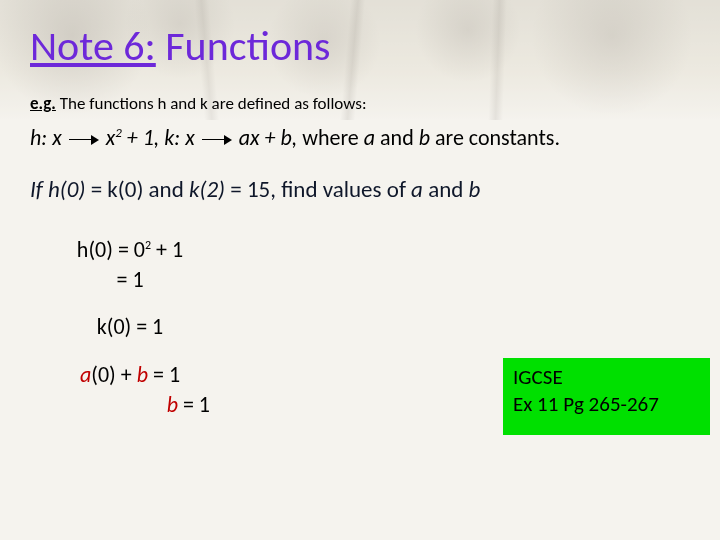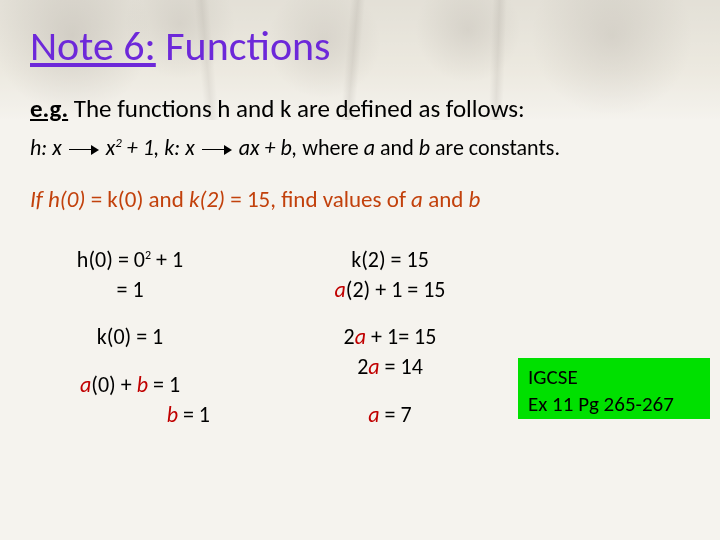--- a/index.html
+++ b/index.html
@@ -38,21 +38,21 @@
     padding: 20px 30px;
   }
   .title {
     font-size: 42px;
     font-weight: 400;
     color: #6d28d9;
     margin-bottom: 22px;
   }
   .title .u { text-decoration: underline; }
   .eg-line {
-    font-size: 25px;
+    font-size: 17px;
     color: #000;
     margin-bottom: 10px;
   }
   .eg-line .eg { text-decoration: underline; font-weight: bold; }
   .def-line {
     font-size: 22px;
     color: #000;
     margin-bottom: 24px;
     font-style: italic;
   }
@@ -77,21 +77,21 @@
     content: "";
     position: absolute;
     right: 0; top: 0;
     width: 0; height: 0;
     border-left: 8px solid #000;
     border-top: 5px solid transparent;
     border-bottom: 5px solid transparent;
   }
   .problem {
     font-size: 23px;
-    color: #c2410c;
+    color: #0f172a;
     font-style: italic;
     margin-bottom: 32px;
   }
   .problem .nit { font-style: normal; }
   .columns {
     display: flex;
     gap: 20px;
   }
   .col {
     font-size: 22px;
@@ -105,24 +105,24 @@
   .col .red { color: #c00000; }
   .col .it { font-style: italic; }
   .col .block { margin-bottom: 18px; }
   .col .left { text-align: center; }
   .badge {
     position: absolute;
     right: 10px;
     top: 358px;
     background: #00e000;
     color: #000;
-    padding: 6px 12px 0 10px;
+    padding: 6px 12px 16px 10px;
     font-size: 21px;
     line-height: 1.3;
-    width: 192px;
+    width: 207px;
   }
 </style>
 </head>
 <body>
 
 <div class="bg-trees"></div>
 
 <div class="content">
 
   <h1 class="title">
@@ -156,33 +156,20 @@
         <span>k(0) = 1</span>
       </div>
       <div class="left">
         <span class="red it">a</span><span>(0) + </span><span class="red it">b</span><span>  = 1</span>
       </div>
       <div style="text-align:right; padding-left:55px;">
         <span class="red it">b</span><span>  = 1</span>
       </div>
     </div>
 
-    <div class="col col2">
-      <div class="block">
-        <span>k(2) = 15</span><br>
-        <span class="red it">a</span><span>(2) + 1 = 15</span>
-      </div>
-      <div class="block">
-        <span>2</span><span class="red it">a</span><span> + 1= 15</span><br>
-        <span>2</span><span class="red it">a</span><span> = 14</span>
-      </div>
-      <div>
-        <span class="red it">a </span><span>= 7</span>
-      </div>
-    </div>
   </div>
 
   <div class="badge">
     <div>IGCSE</div>
     <div>Ex 11  Pg 265-267</div>
   </div>
 
 </div>
 
 </body></html>

